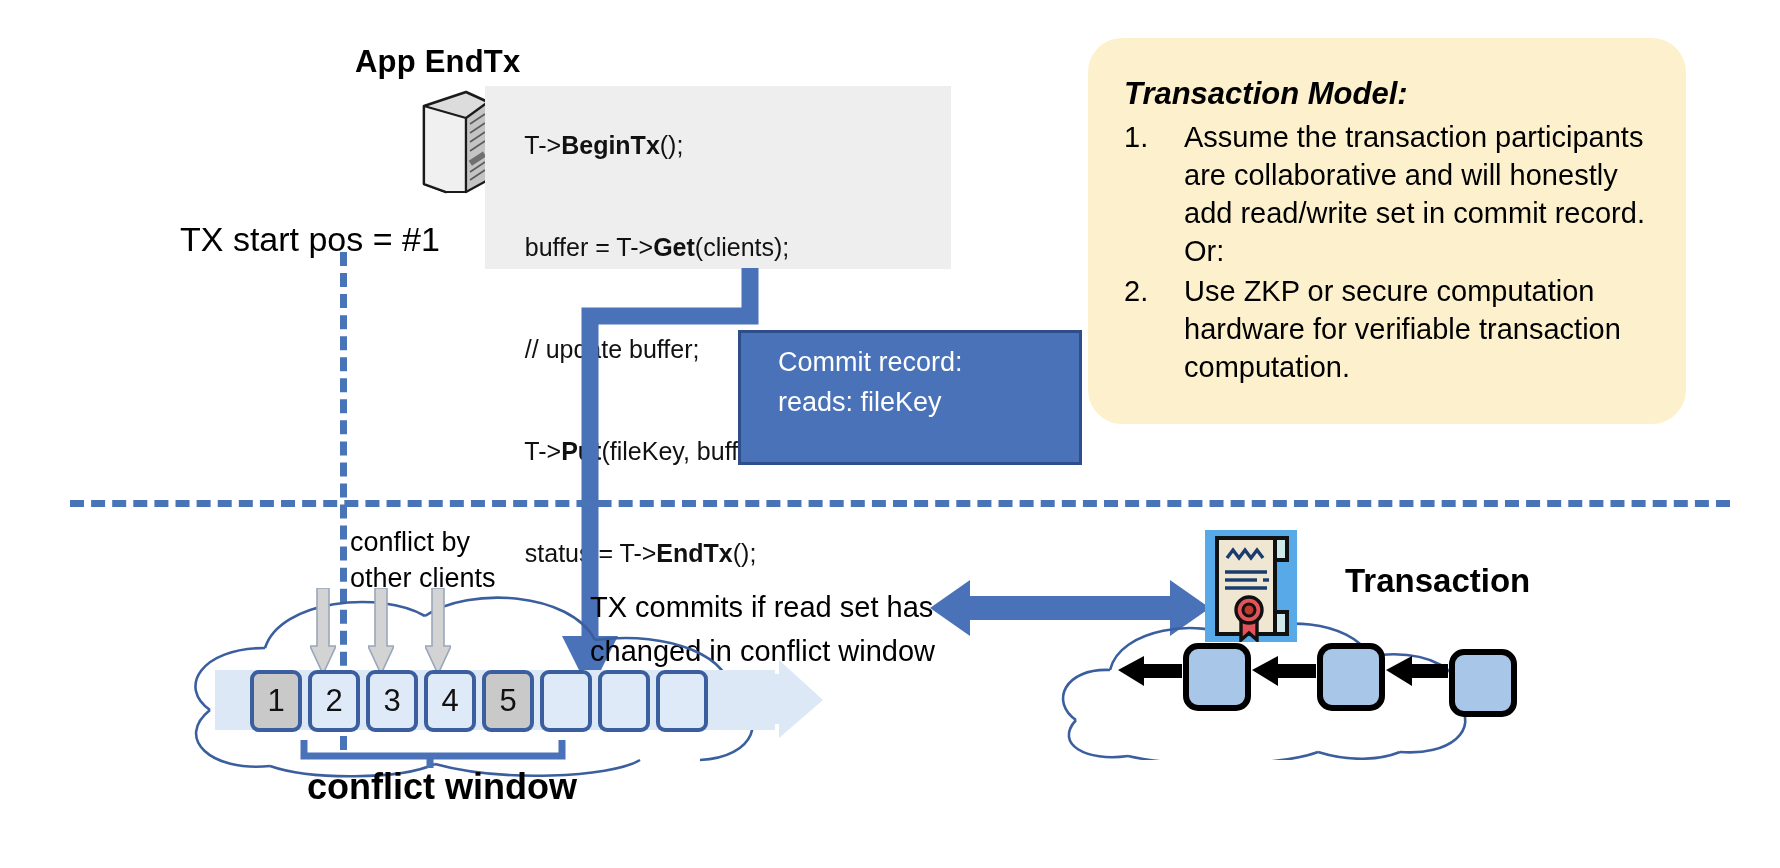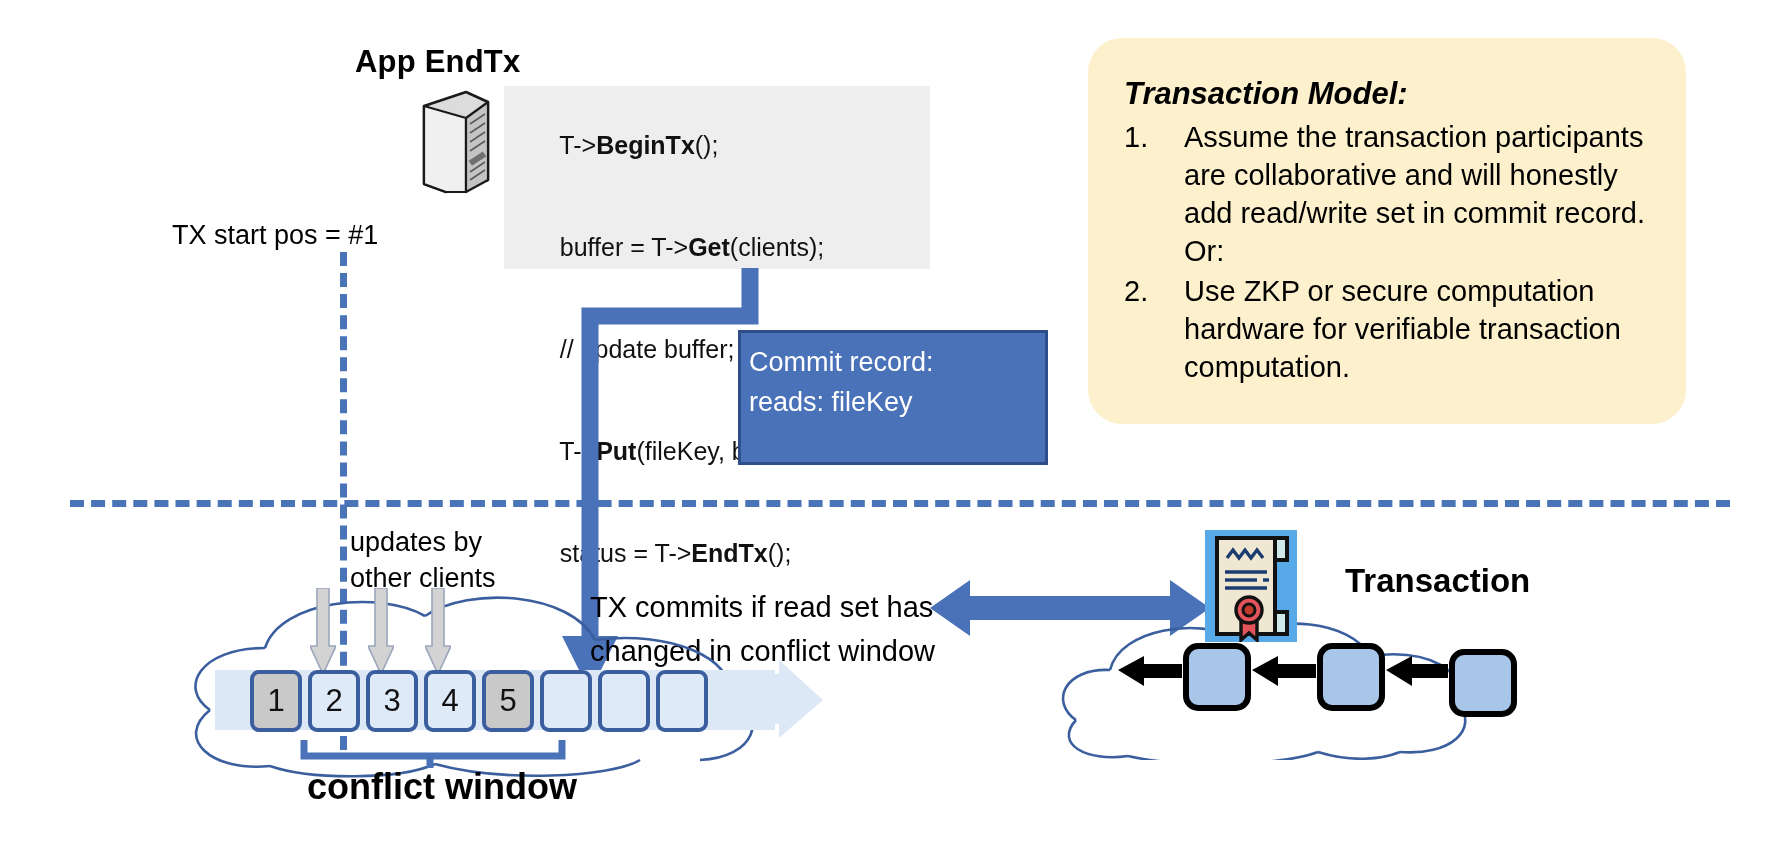--- a/index.html
+++ b/index.html
@@ -15,44 +15,44 @@
 
   
   #app-server-title {
     left:355px; top:44px;
     font-size:31px; font-weight:bold; letter-spacing:0.2px;
   }
   #server-icon { left:420px; top:88px; width:72px; height:108px; }
 
   
   #code-box {
-    left:504px; top:86px; width:426px; height:183px;
+    left:485px; top:86px; width:466px; height:183px;
     background:#eeeeee;
-    padding:8px 0 0 28px;
+    padding:8px 0 0 12px;
     box-sizing:border-box;
   }
   #code-box .line {
     font-size:25px; line-height:34px; white-space:pre; color:#111;
   }
   #code-box .line b { font-weight:bold; }
 
   
   #tx-start-label {
-    left:172px; top:220px; font-size:27px; white-space:nowrap;
+    left:180px; top:220px; font-size:34px; white-space:nowrap;
   }
   #tx-start-dashed {
     left:340px; top:252px; width:0; height:498px;
     border-left:7px dashed #4a74b8;
   }
 
   
   #commit-record {
-    left:738px; top:330px; width:310px; height:135px;
+    left:738px; top:330px; width:344px; height:135px;
     background:#4a72b8; border:3px solid #2d4e8a;
-    box-sizing:border-box; padding:9px 0 0 8px;
+    box-sizing:border-box; padding:9px 0 0 37px;
   }
   #commit-record .line {
     color:#ffffff; font-size:27px; line-height:40px; white-space:nowrap;
   }
 
   
   #flow-arrow { left:545px; top:268px; width:260px; height:430px; }
 
   
   #layer-separator {
@@ -170,21 +170,21 @@
 </div>
 
 <svg class="abs" id="flow-arrow" viewBox="0 0 260 430">
   <path d="M205 0 L205 48 L45 48 L45 372" stroke="#4a72b8" stroke-width="17" fill="none"></path>
   <polygon points="45,424 17,368 73,368" fill="#4a72b8"></polygon>
 </svg>
 
 <div class="abs" id="layer-separator"></div>
 
 <div class="abs" id="updates-label">
-  <div>updates by</div>
+  <div>conflict by</div>
   <div>other clients</div>
 </div>
 
 <div class="abs" id="commits-note">
   <div>TX commits if read set has not</div>
   <div>changed in conflict window</div>
 </div>
 
 <svg class="abs" id="ledger-cloud" viewBox="0 0 650 190">
   <g fill="none" stroke="#3b5f9e" stroke-width="2.6">

